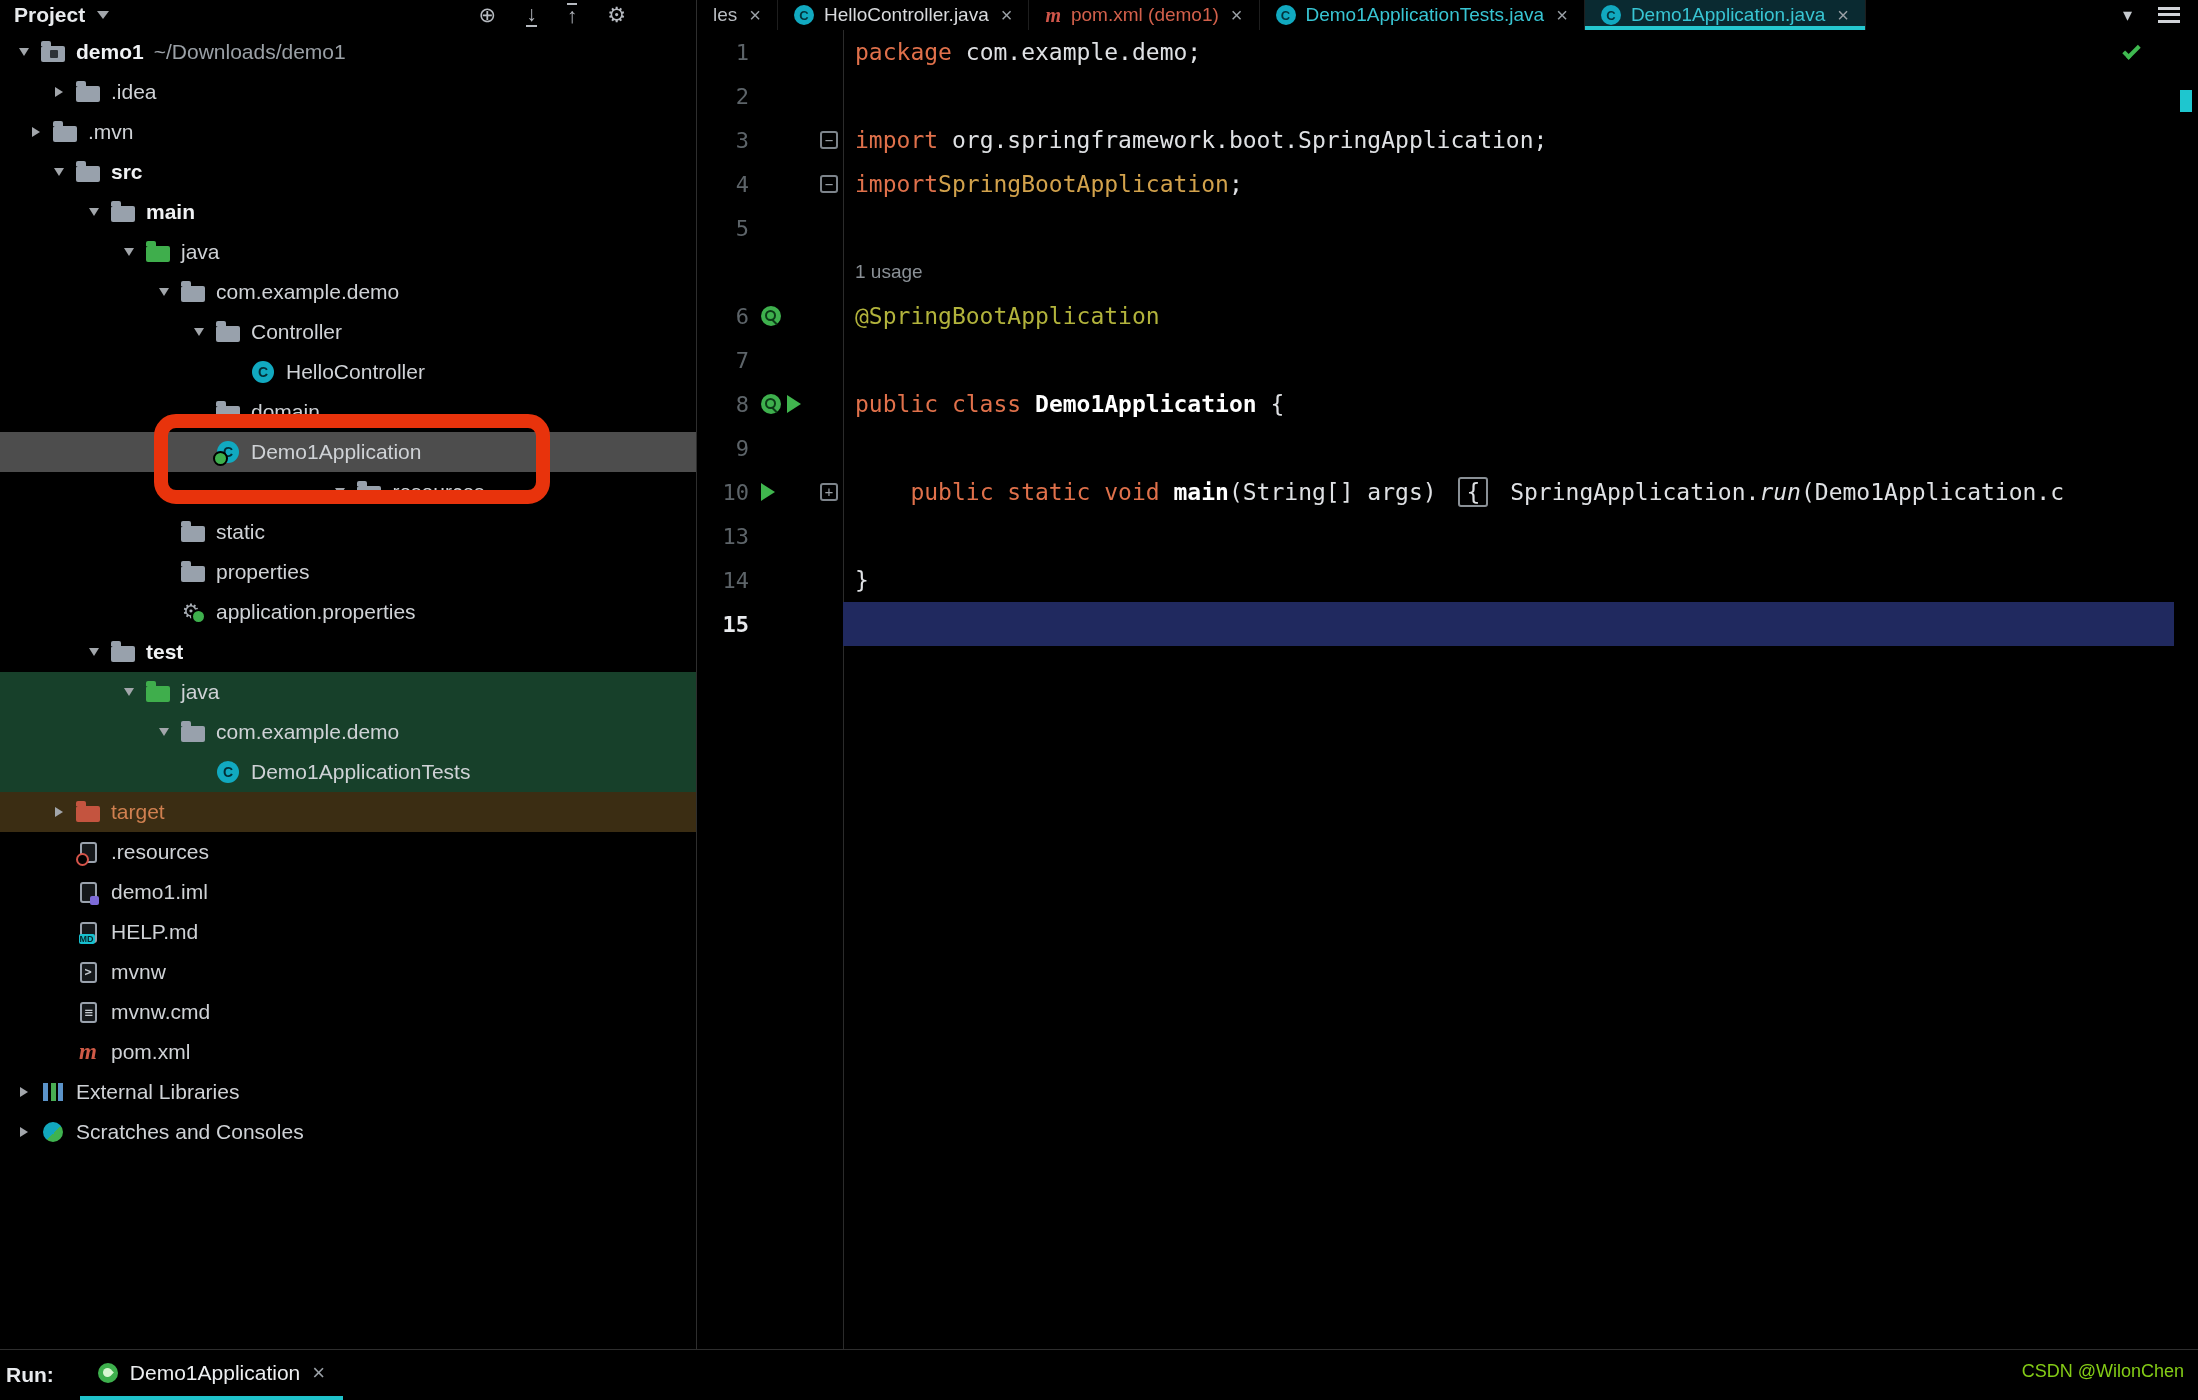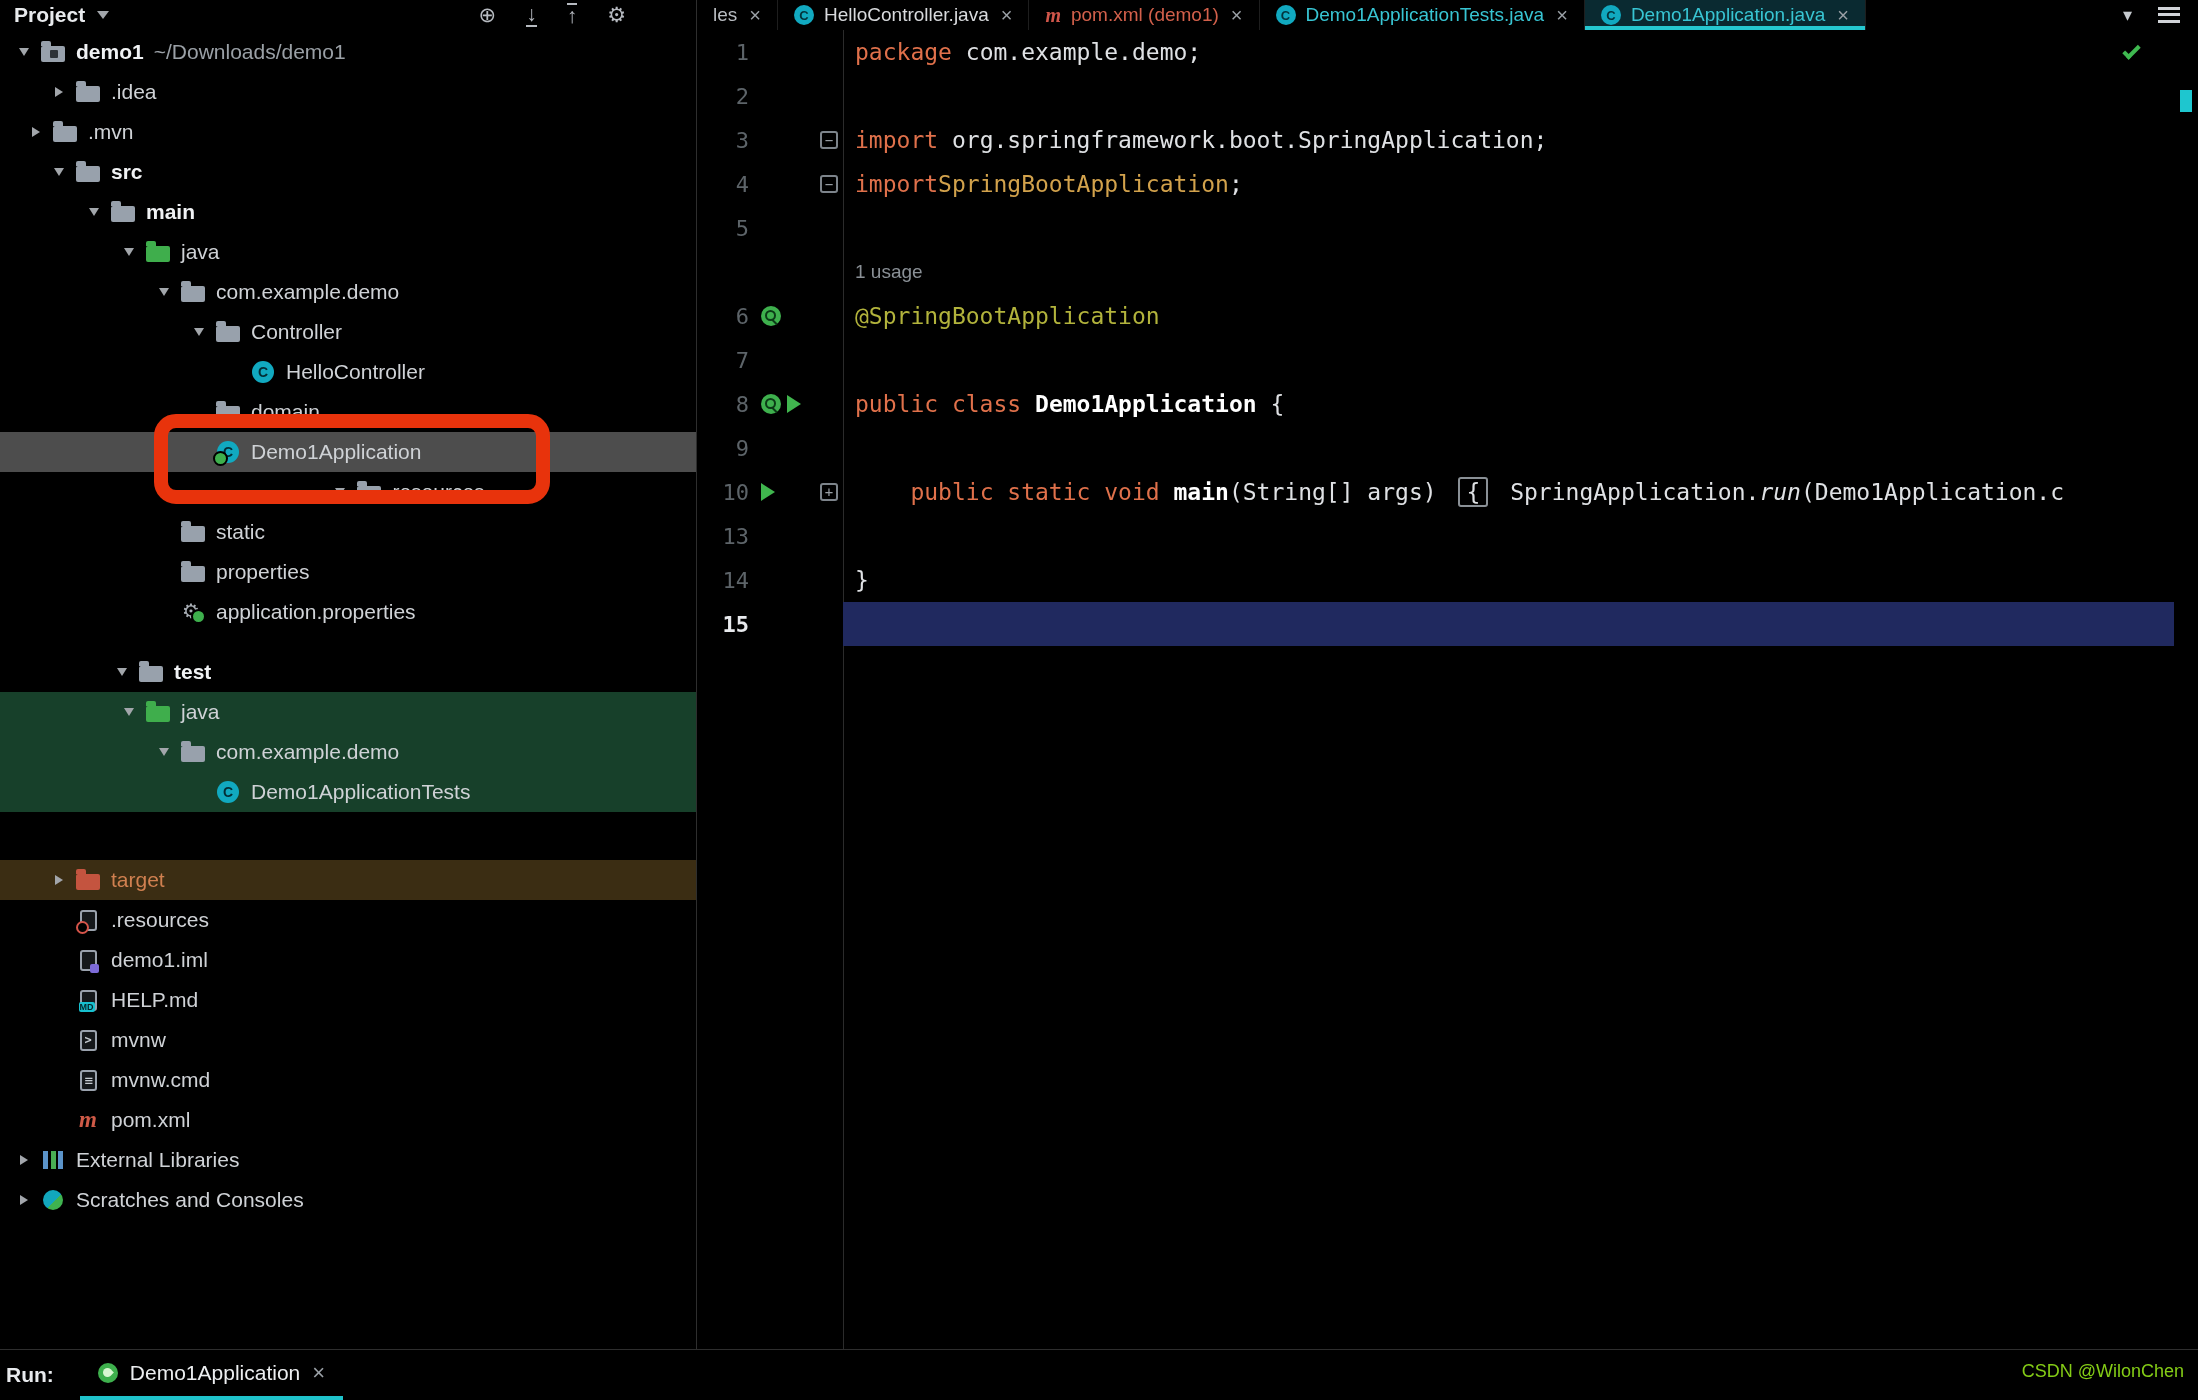--- a/index.html
+++ b/index.html
@@ -272,21 +272,21 @@
           </span>
           <span class="lbl">properties</span>
         </div>
         <div class="trow" style="padding-left: 150px;">
           <span class="chv"></span>
           <span class="tic">
             <span class="gearspring"></span>
           </span>
           <span class="lbl">application.properties</span>
         </div>
-        <div class="trow" style="padding-left: 108px; margin-top: 20px;">
+        <div class="trow" style="padding-left: 80px;">
           <span class="chv">
             <span class="tri-d"></span>
           </span>
           <span class="tic">
             <span class="fol"></span>
           </span>
           <span class="lbl bold">test</span>
         </div>
         <div class="trow green" style="padding-left: 115px;">
           <span class="chv">
@@ -306,21 +306,21 @@
           </span>
           <span class="lbl">com.example.demo</span>
         </div>
         <div class="trow green" style="padding-left: 185px;">
           <span class="chv"></span>
           <span class="tic">
             <span class="cicon">C</span>
           </span>
           <span class="lbl">Demo1ApplicationTests</span>
         </div>
-        <div class="trow brown" style="padding-left: 45px; margin-top: 48px;">
+        <div class="trow brown" style="padding-left: 45px;">
           <span class="chv">
             <span class="tri-r"></span>
           </span>
           <span class="tic">
             <span class="fol orange"></span>
           </span>
           <span class="lbl orange">target</span>
         </div>
         <div class="trow" style="padding-left: 45px;">
           <span class="chv"></span>

